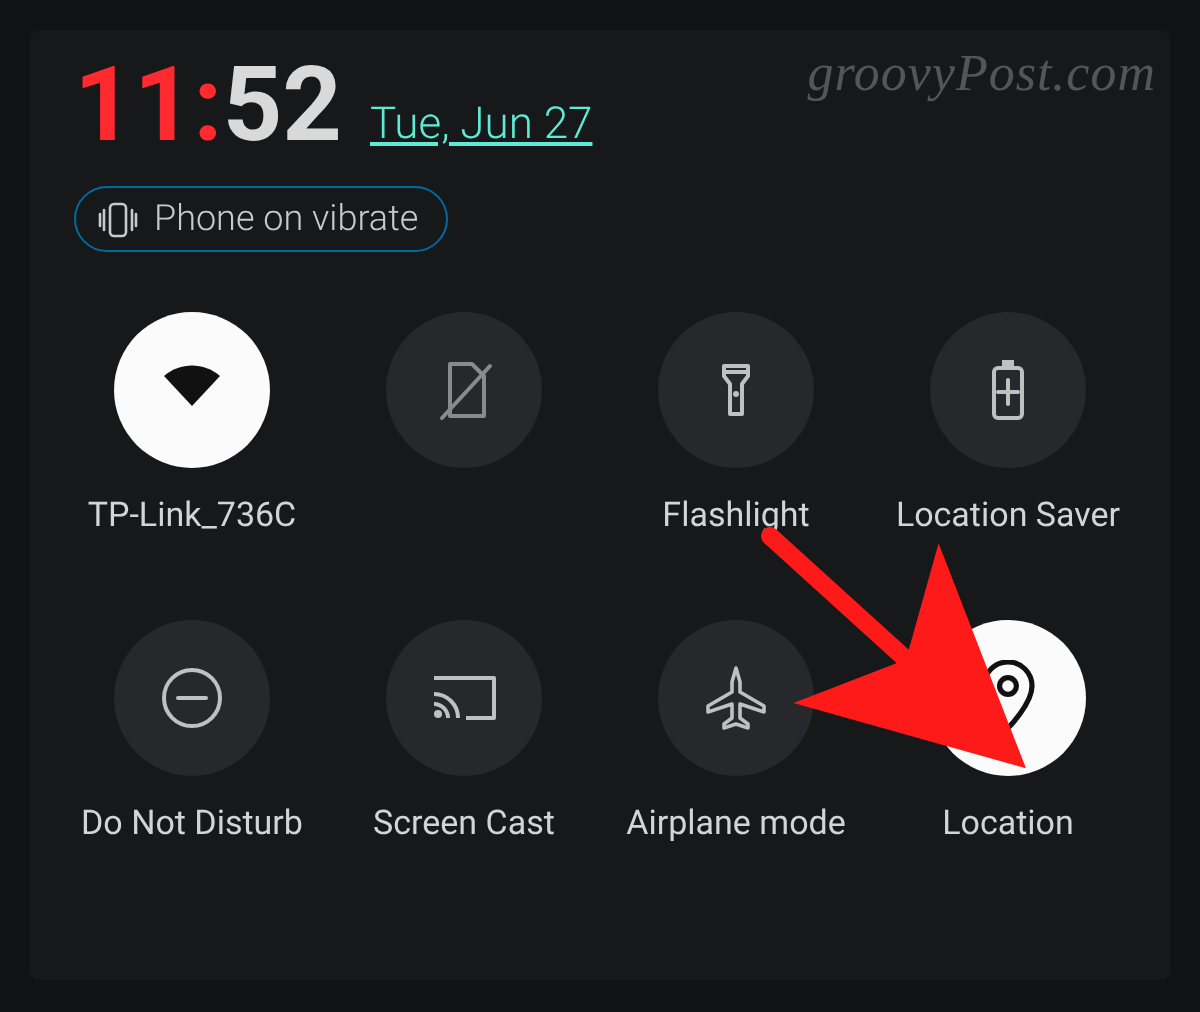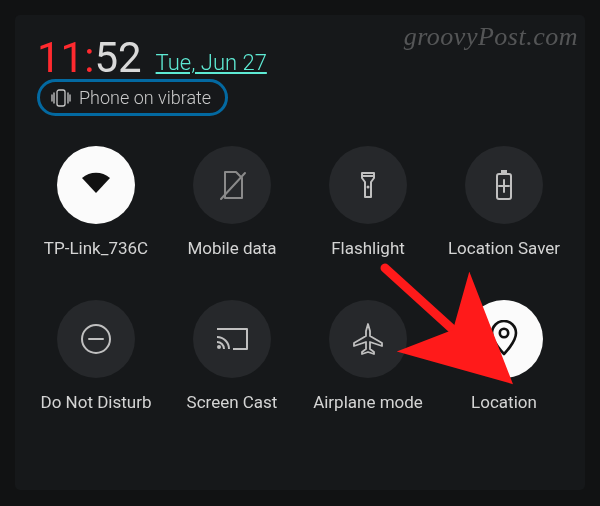--- a/index.html
+++ b/index.html
@@ -16,34 +16,35 @@
     border-radius:5px;
     box-sizing:border-box;
     padding:18px 22px 0 22px;
   }
   
   .status-row{
     display:flex;align-items:flex-end;gap:14px;
     height:46px;
   }
   .clock{
-    font-size:42px;font-weight:400;line-height:1;letter-spacing:0px;
+    font-size:52px;font-weight:700;line-height:1;letter-spacing:0px;
     color:#d9d9d9;
   }
   .clock .hour{color:#ff2a2f;}
   .clock .colon{color:#ff2a2f;}
   .date{
     font-size:22px;font-weight:300;color:#5eead4;
     padding-bottom:4px;
     text-decoration:underline;
   }
   
   .vibrate-pill{
+    margin-top:14px;
     display:inline-flex;align-items:center;gap:7px;
-    border:3px solid #0369a1;border-radius:22px;
+    border:1px solid #0369a1;border-radius:22px;
     padding:5px 14px 5px 10px;
     color:#c9c9c9;font-size:18px;font-weight:300;
   }
   .vibrate-pill svg{display:block;}
   
   .tiles{
     margin-top:30px;
     display:grid;
     grid-template-columns:repeat(4,1fr);
     column-gap:18px;row-gap:42px;
@@ -117,21 +118,20 @@
 
     <div class="tile">
       <div class="tile-circle">
         <span>
           <svg width="34" height="34" viewBox="0 0 34 34">
             <path d="M10 4 L21 4 L27 10 L27 30 L10 30 Z" fill="none" stroke="#8a8a8a" stroke-width="2" stroke-linejoin="round"></path>
             <line x1="6" y1="31" x2="30" y2="5" stroke="#8a8a8a" stroke-width="2" stroke-linecap="round"></line>
           </svg>
         </span>
       </div>
-      <div class="tile-label">Mobile data</div>
     </div>
 
     <div class="tile">
       <div class="tile-circle">
         <span>
           <svg width="30" height="36" viewBox="0 0 30 36">
             <path d="M9 6 L21 6 L21 11 L18 15 L18 30 L12 30 L12 15 L9 11 Z" fill="none" stroke="#c0c0c0" stroke-width="2" stroke-linejoin="round"></path>
             <line x1="9" y1="9" x2="21" y2="9" stroke="#c0c0c0" stroke-width="2"></line>
             <circle cx="15" cy="20" r="1.5" fill="#c0c0c0"></circle>
           </svg>

